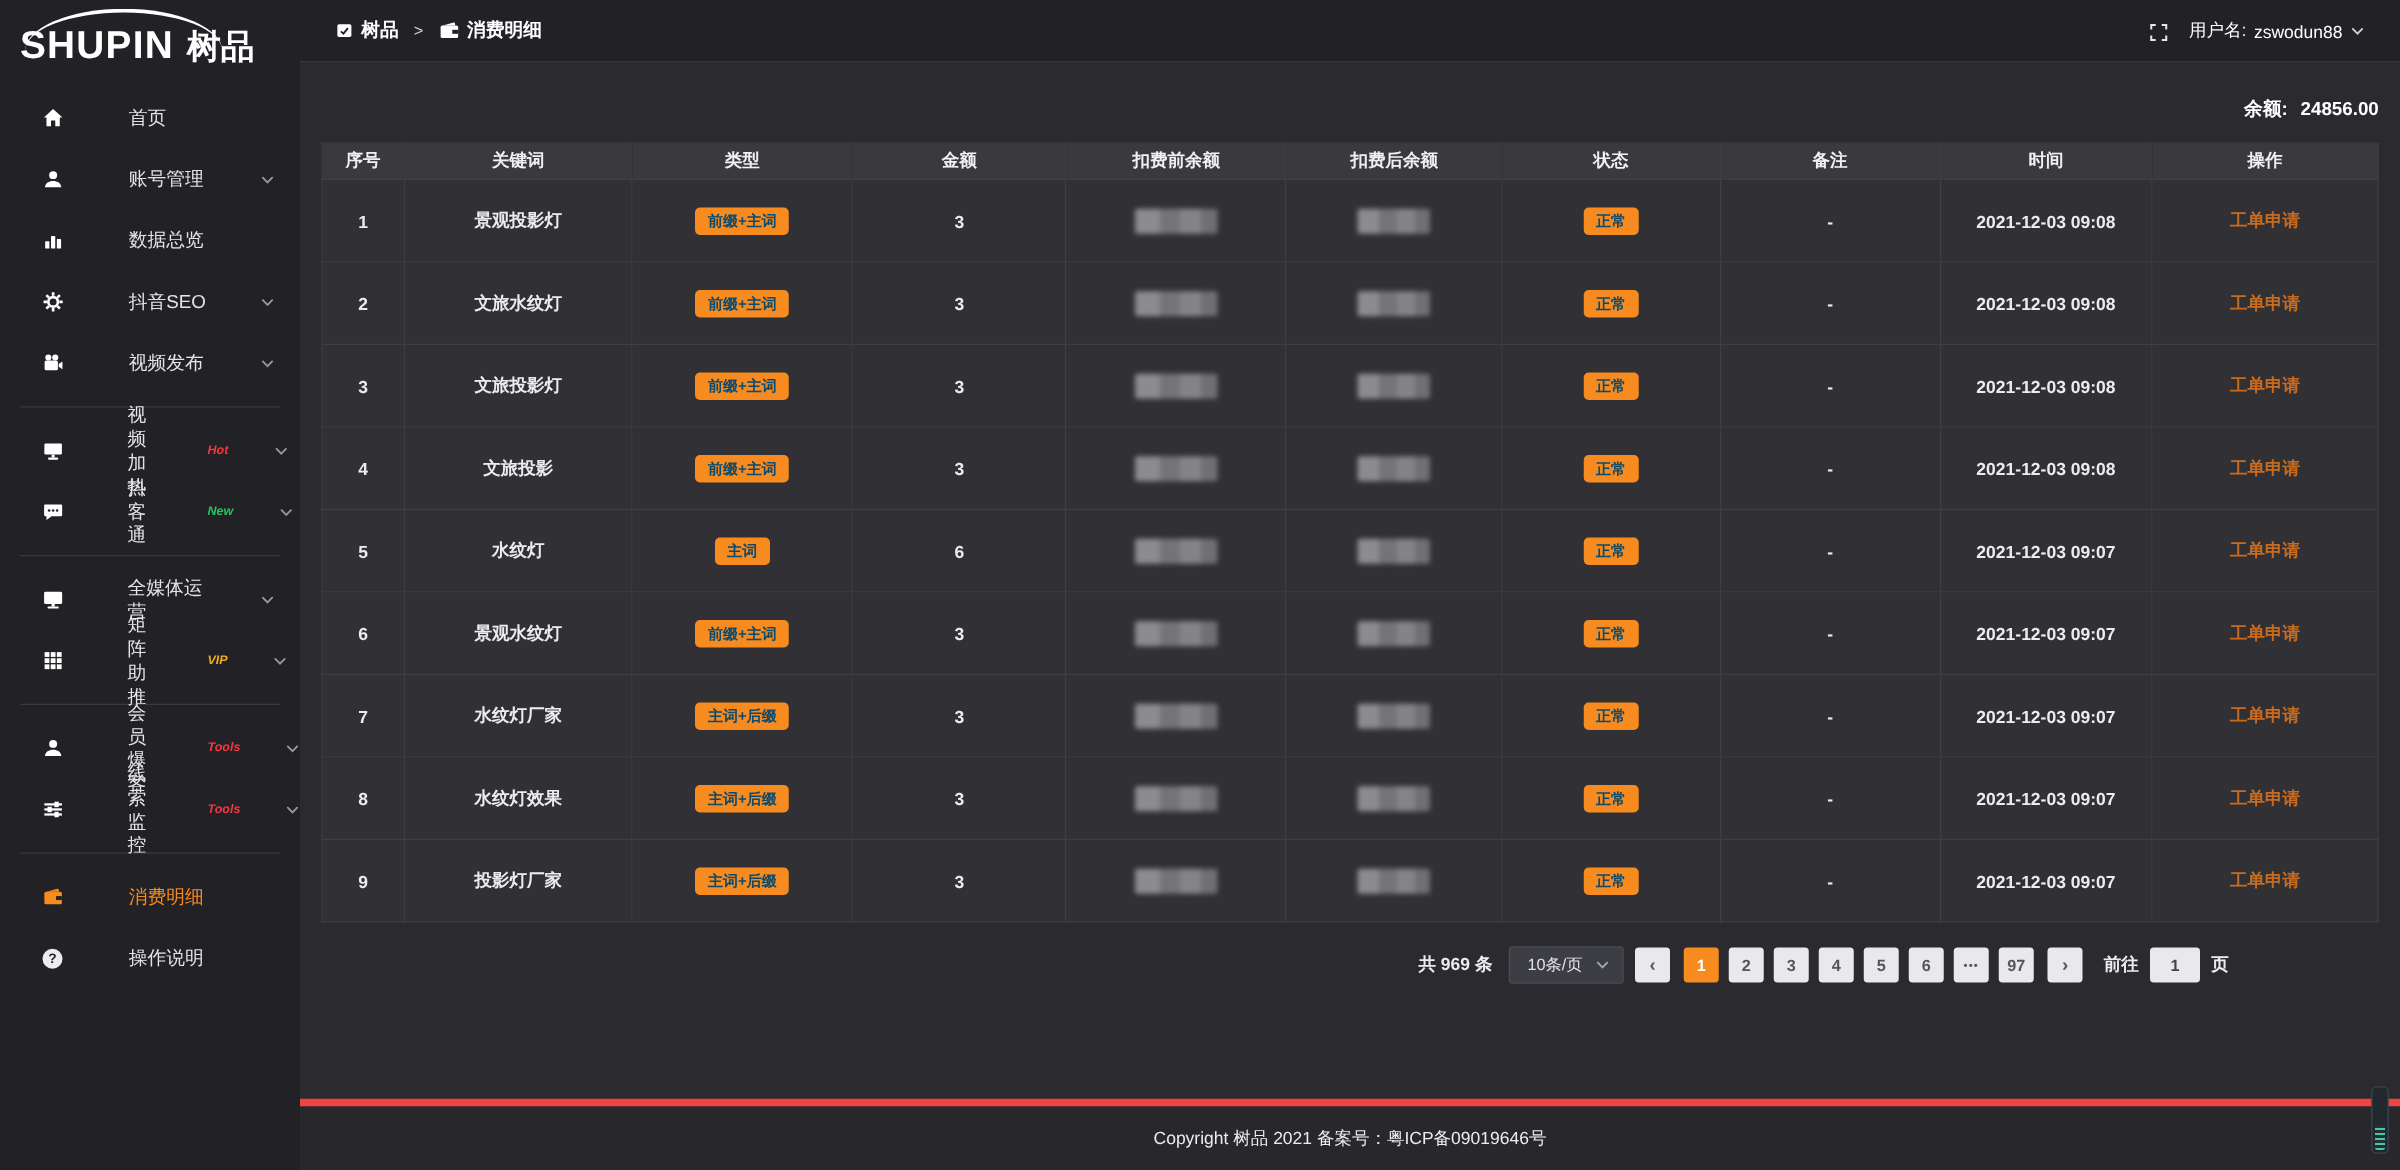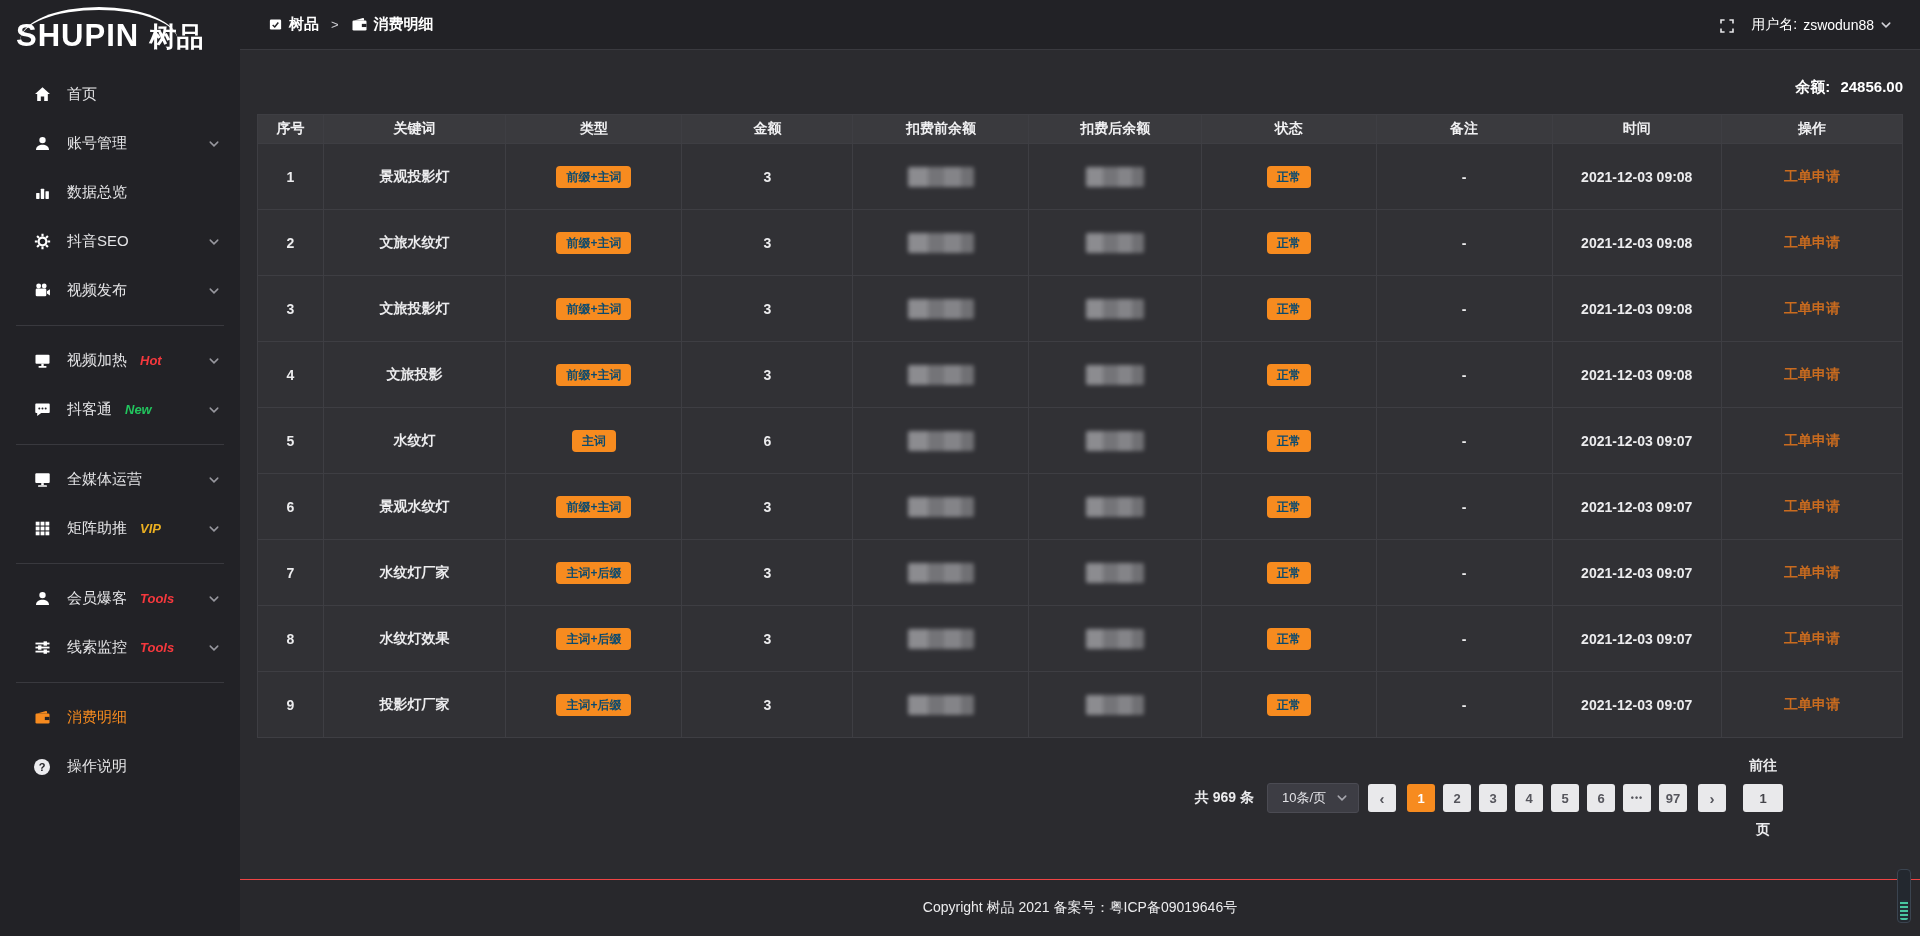--- a/index.html
+++ b/index.html
@@ -13,25 +13,25 @@
 
   
   .sidebar { width:240px; flex:0 0 240px; background:#222226; height:100%; }
   .logo { position:relative; height:64px; padding:18px 0 0 16px; white-space:nowrap; }
   .logo-arc { position:absolute; top:7px; left:20px; width:158px; height:34px;
     border-top:3px solid #fff; border-radius:50% 50% 0 0 / 100% 100% 0 0; }
   .logo-en { font-size:31px; font-weight:800; color:#fff; letter-spacing:1px; }
   .logo-cn { font-size:27px; font-weight:800; color:#fff; margin-left:6px; }
   .nav { padding-top:6px; }
   .nav-item { display:flex; align-items:center; height:49px; padding:0 20px 0 34px;
-    font-size:15px; color:#e4e4e6; cursor:pointer; }
+    font-size:15px; color:#e4e4e6; cursor:pointer;gap:36px; }
   .nav-item .nav-icon { width:18px; margin-right:15px; color:#fff; display:flex; align-items:center; }
   .nav-item.active, .nav-item.active .nav-icon { color:#f78b1f; }
   .nav-label { font-weight:400; }
-  .nav-badge { margin-left:13px; font-style:italic; font-weight:700; font-size:13px; }
+  .nav-badge { margin-left:13px; font-style:italic; font-weight:700; font-size:10px; }
   .nav-chevron { margin-left:auto; color:#97979e; display:flex; }
   .nav-divider { height:1px; background:#39393e; margin:10px 16px; }
   .qmark { width:16px; height:16px; border-radius:50%; background:#ececef; color:#222226;
     font-size:11px; font-weight:700; display:inline-flex; align-items:center; justify-content:center; }
 
   
   .main { flex:1; display:flex; flex-direction:column; height:100%; min-width:0; }
   .topbar { height:50px; background:#222226; border-bottom:1px solid #3a3a3f;
     display:flex; align-items:center; padding:0 28px; flex:0 0 50px; }
   .breadcrumb { display:flex; align-items:center; gap:8px; font-size:15px; color:#fff; font-weight:700; }
@@ -70,27 +70,27 @@
     border-radius:3px; height:30px; padding:0 10px 0 14px; font-size:13px; color:#e2e2e6; cursor:pointer; }
   .pg-size .caret { color:#a7a7ae; display:flex; }
   .pg-pages { display:flex; align-items:center; gap:8px; margin:0 2px; }
   .pg-btn { min-width:28px; height:28px; border:none; border-radius:3px; background:#e9e9eb;
     color:#55555c; font-size:13px; font-weight:700; cursor:pointer;
     display:inline-flex; align-items:center; justify-content:center;
     font-family:"Liberation Sans",sans-serif; }
   .pg-btn.active { background:#f78b1f; color:#fff; }
   .pg-arrow { font-size:15px; }
   .pg-goto { display:flex; align-items:center; gap:9px; margin-left:8px;
-    font-size:14px; font-weight:700; color:#ececee;flex-direction:column; }
+    font-size:14px; font-weight:700; color:#ececee; }
   .pg-input { width:40px; height:28px; border:none; border-radius:3px; background:#e9e9eb;
     color:#44444a; font-size:13px; font-weight:700; text-align:center;
     font-family:"Liberation Sans",sans-serif; }
 
   
-  .footer { flex:0 0 57px; margin-top:auto; background:#28282c; border-top:1px solid #ef4444;
+  .footer { flex:0 0 57px; margin-top:auto; background:#28282c; border-top:6px solid #ef4444;
     display:flex; align-items:center; justify-content:center; font-size:14px; color:#ececee; }
 
   
   .corner-widget { position:absolute; right:9px; bottom:13px; width:14px; height:54px;
     background:#23282f; border:1px solid #3b4450; border-radius:4px; overflow:hidden; }
   .corner-widget .stripes { position:absolute; bottom:2px; left:2px; right:2px; height:20px;
     background:repeating-linear-gradient(0deg,#49c7a0 0 2px,#233038 2px 4px); border-radius:2px; }
 </style>
 </head>
 <body>

